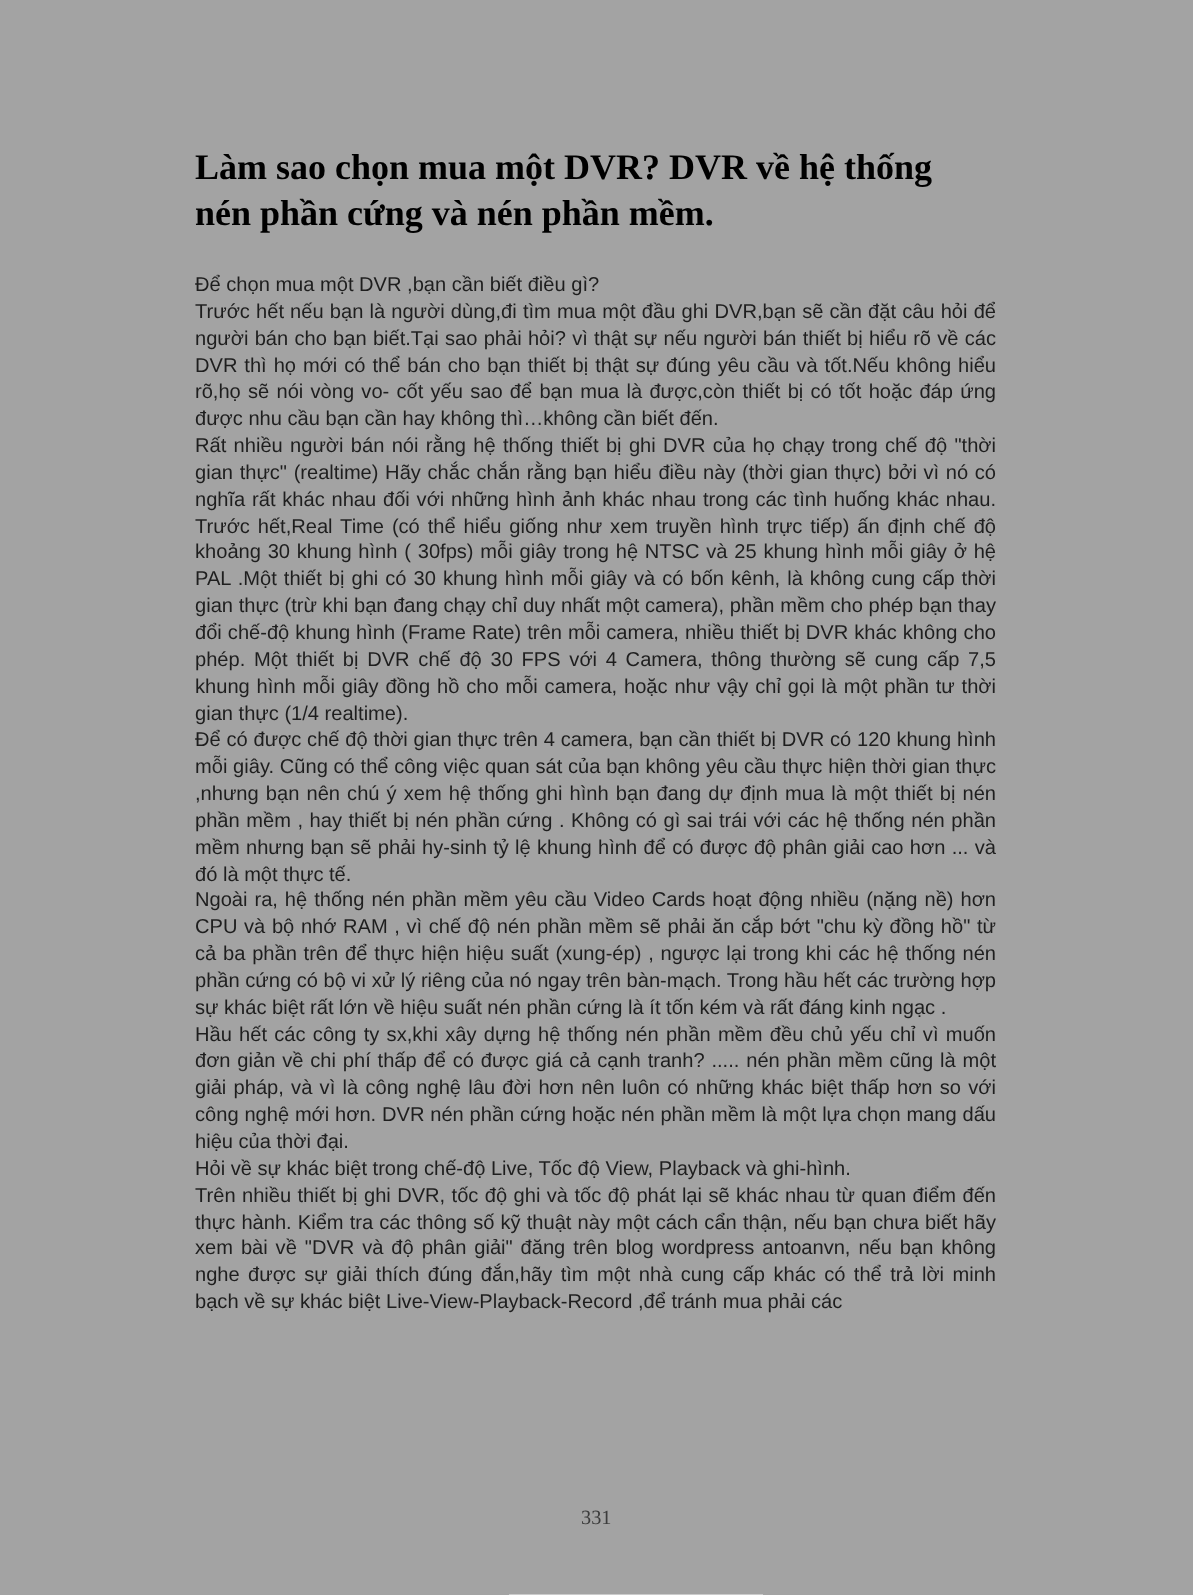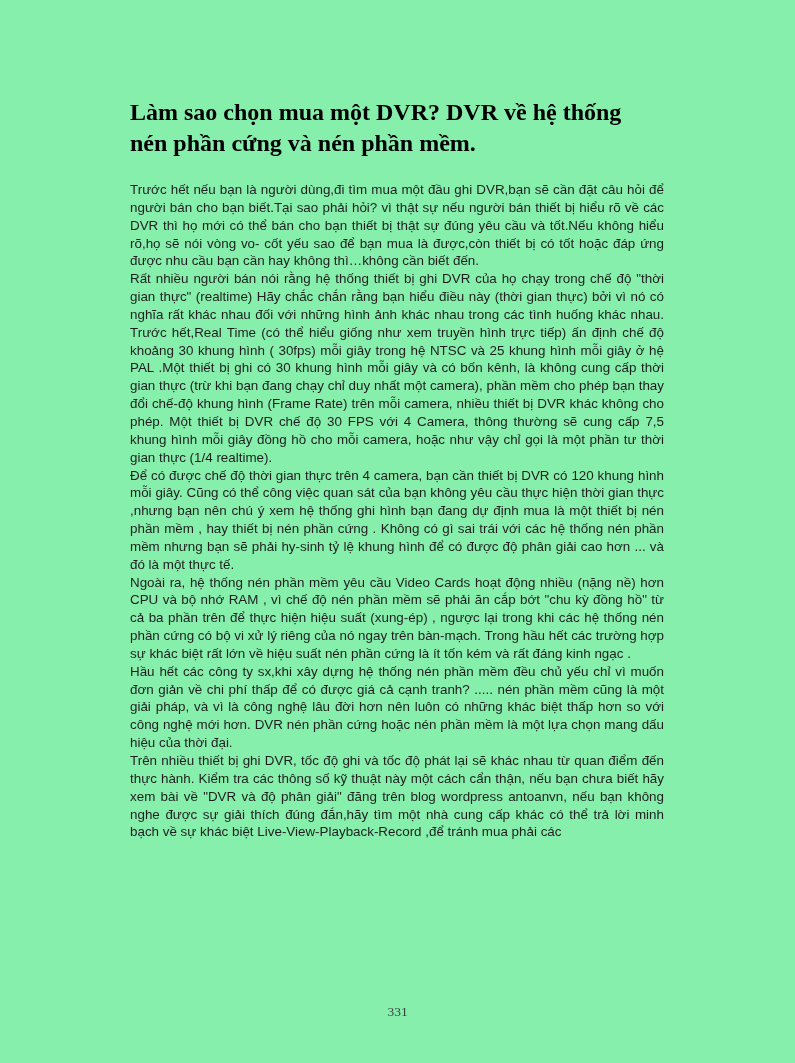--- a/index.html
+++ b/index.html
@@ -5,21 +5,21 @@
   html, body {
     margin: 0;
     padding: 0;
     background: #e9e9e9;
   }
   .page {
     position: relative;
     width: 795px;
     height: 1063px;
     margin: 0 auto;
-    background: #86efac;
+    background: #a3a3a3;
     overflow: hidden;
   }
   .content {
     position: absolute;
     left: 130px;
     top: 97px;
     width: 534px;
   }
   .title {
     font-family: "Liberation Serif", "DejaVu Serif", serif;
@@ -51,22 +51,24 @@
     color: #3c3c3c;
   }
 </style>
 </head>
 <body>
 
 <div class="page">
   <div class="content">
     <h1 class="title">Làm sao chọn mua một DVR? DVR về hệ thống nén phần cứng và nén phần mềm.</h1>
     <div class="body-text">
+      <p>Để chọn mua một DVR ,bạn cần biết điều gì?</p>
       <p>Trước hết nếu bạn là người dùng,đi tìm mua một đầu ghi DVR,bạn sẽ cần đặt câu hỏi để người bán cho bạn biết.Tại sao phải hỏi? vì thật sự nếu người bán thiết bị hiểu rõ về các DVR thì họ mới có thể bán cho bạn thiết bị thật sự đúng yêu cầu và tốt.Nếu không hiểu rõ,họ sẽ nói vòng vo- cốt yếu sao để bạn mua là được,còn thiết bị có tốt hoặc đáp ứng được nhu cầu bạn cần hay không thì…không cần biết đến.</p>
       <p>Rất nhiều người bán nói rằng hệ thống thiết bị ghi DVR của họ chạy trong chế độ "thời gian thực" (realtime) Hãy chắc chắn rằng bạn hiểu điều này (thời gian thực) bởi vì nó có nghĩa rất khác nhau đối với những hình ảnh khác nhau trong các tình huống khác nhau. Trước hết,Real Time (có thể hiểu giống như xem truyền hình trực tiếp) ấn định chế độ khoảng 30 khung hình ( 30fps) mỗi giây trong hệ NTSC và 25 khung hình mỗi giây ở hệ PAL .Một thiết bị ghi có 30 khung hình mỗi giây và có bốn kênh, là không cung cấp thời gian thực (trừ khi bạn đang chạy chỉ duy nhất một camera), phần mềm cho phép bạn thay đổi chế-độ khung hình (Frame Rate) trên mỗi camera, nhiều thiết bị DVR khác không cho phép. Một thiết bị DVR chế độ 30 FPS với 4 Camera, thông thường sẽ cung cấp 7,5 khung hình mỗi giây đồng hồ cho mỗi camera, hoặc như vậy chỉ gọi là một phần tư thời gian thực (1/4 realtime).</p>
       <p>Để có được chế độ thời gian thực trên 4 camera, bạn cần thiết bị DVR có 120 khung hình mỗi giây. Cũng có thể công việc quan sát của bạn không yêu cầu thực hiện thời gian thực ,nhưng bạn nên chú ý xem hệ thống ghi hình bạn đang dự định mua là một thiết bị nén phần mềm , hay thiết bị nén phần cứng . Không có gì sai trái với các hệ thống nén phần mềm nhưng bạn sẽ phải hy-sinh tỷ lệ khung hình để có được độ phân giải cao hơn ... và đó là một thực tế.</p>
       <p>Ngoài ra, hệ thống nén phần mềm yêu cầu Video Cards hoạt động nhiều (nặng nề) hơn CPU và bộ nhớ RAM , vì chế độ nén phần mềm sẽ phải ăn cắp bớt "chu kỳ đồng hồ" từ cả ba phần trên để thực hiện hiệu suất (xung-ép) , ngược lại trong khi các hệ thống nén phần cứng có bộ vi xử lý riêng của nó ngay trên bàn-mạch. Trong hầu hết các trường hợp sự khác biệt rất lớn về hiệu suất nén phần cứng là ít tốn kém và rất đáng kinh ngạc .</p>
       <p>Hầu hết các công ty sx,khi xây dựng hệ thống nén phần mềm đều chủ yếu chỉ vì muốn đơn giản về chi phí thấp để có được giá cả cạnh tranh? ..... nén phần mềm cũng là một giải pháp, và vì là công nghệ lâu đời hơn nên luôn có những khác biệt thấp hơn so với công nghệ mới hơn. DVR nén phần cứng hoặc nén phần mềm là một lựa chọn mang dấu hiệu của thời đại.</p>
+      <p>Hỏi về sự khác biệt trong chế-độ Live, Tốc độ View, Playback và ghi-hình.</p>
       <p>Trên nhiều thiết bị ghi DVR, tốc độ ghi và tốc độ phát lại sẽ khác nhau từ quan điểm đến thực hành. Kiểm tra các thông số kỹ thuật này một cách cẩn thận, nếu bạn chưa biết hãy xem bài về "DVR và độ phân giải" đăng trên blog wordpress antoanvn, nếu bạn không nghe được sự giải thích đúng đắn,hãy tìm một nhà cung cấp khác có thể trả lời minh bạch về sự khác biệt Live-View-Playback-Record ,để tránh mua phải các</p>
     </div>
   </div>
   <div class="page-number">331</div>
 </div>
 
 </body></html>

